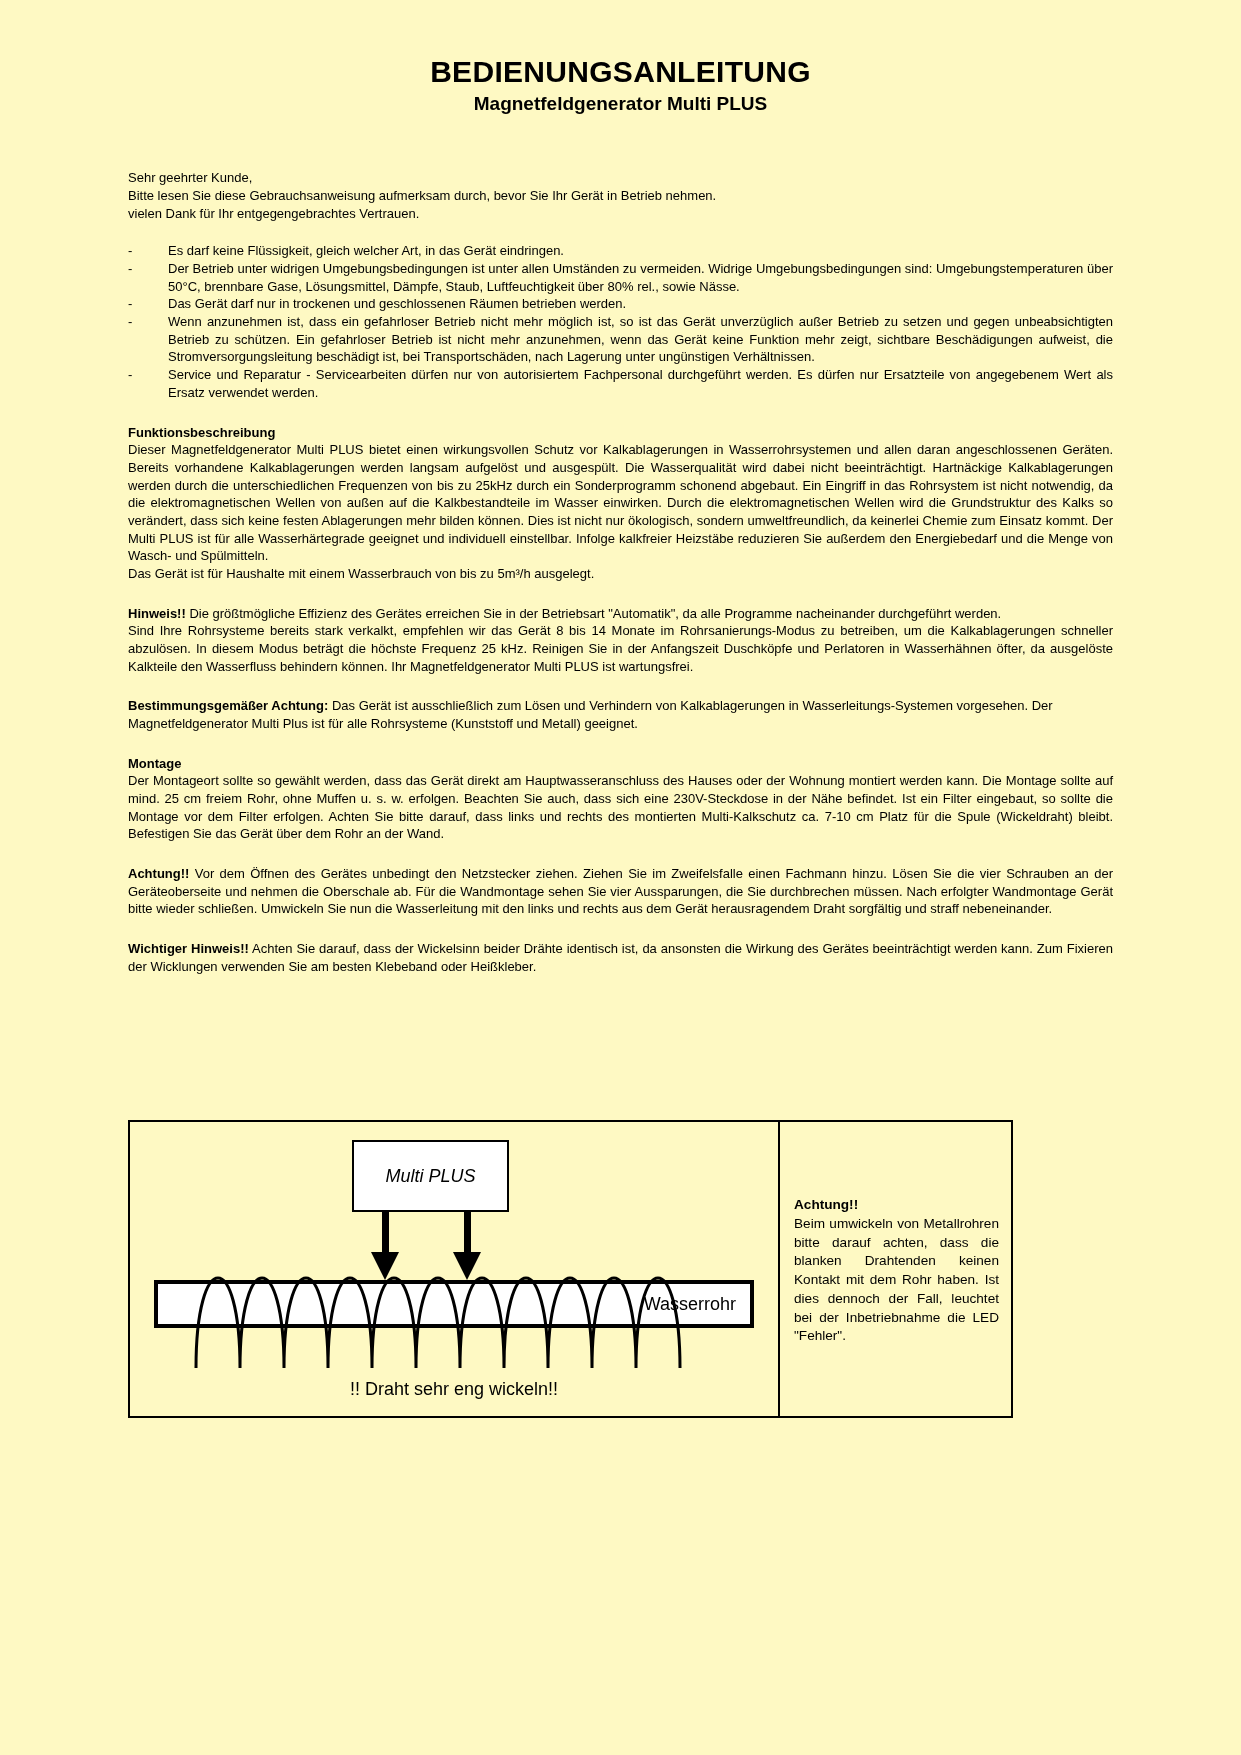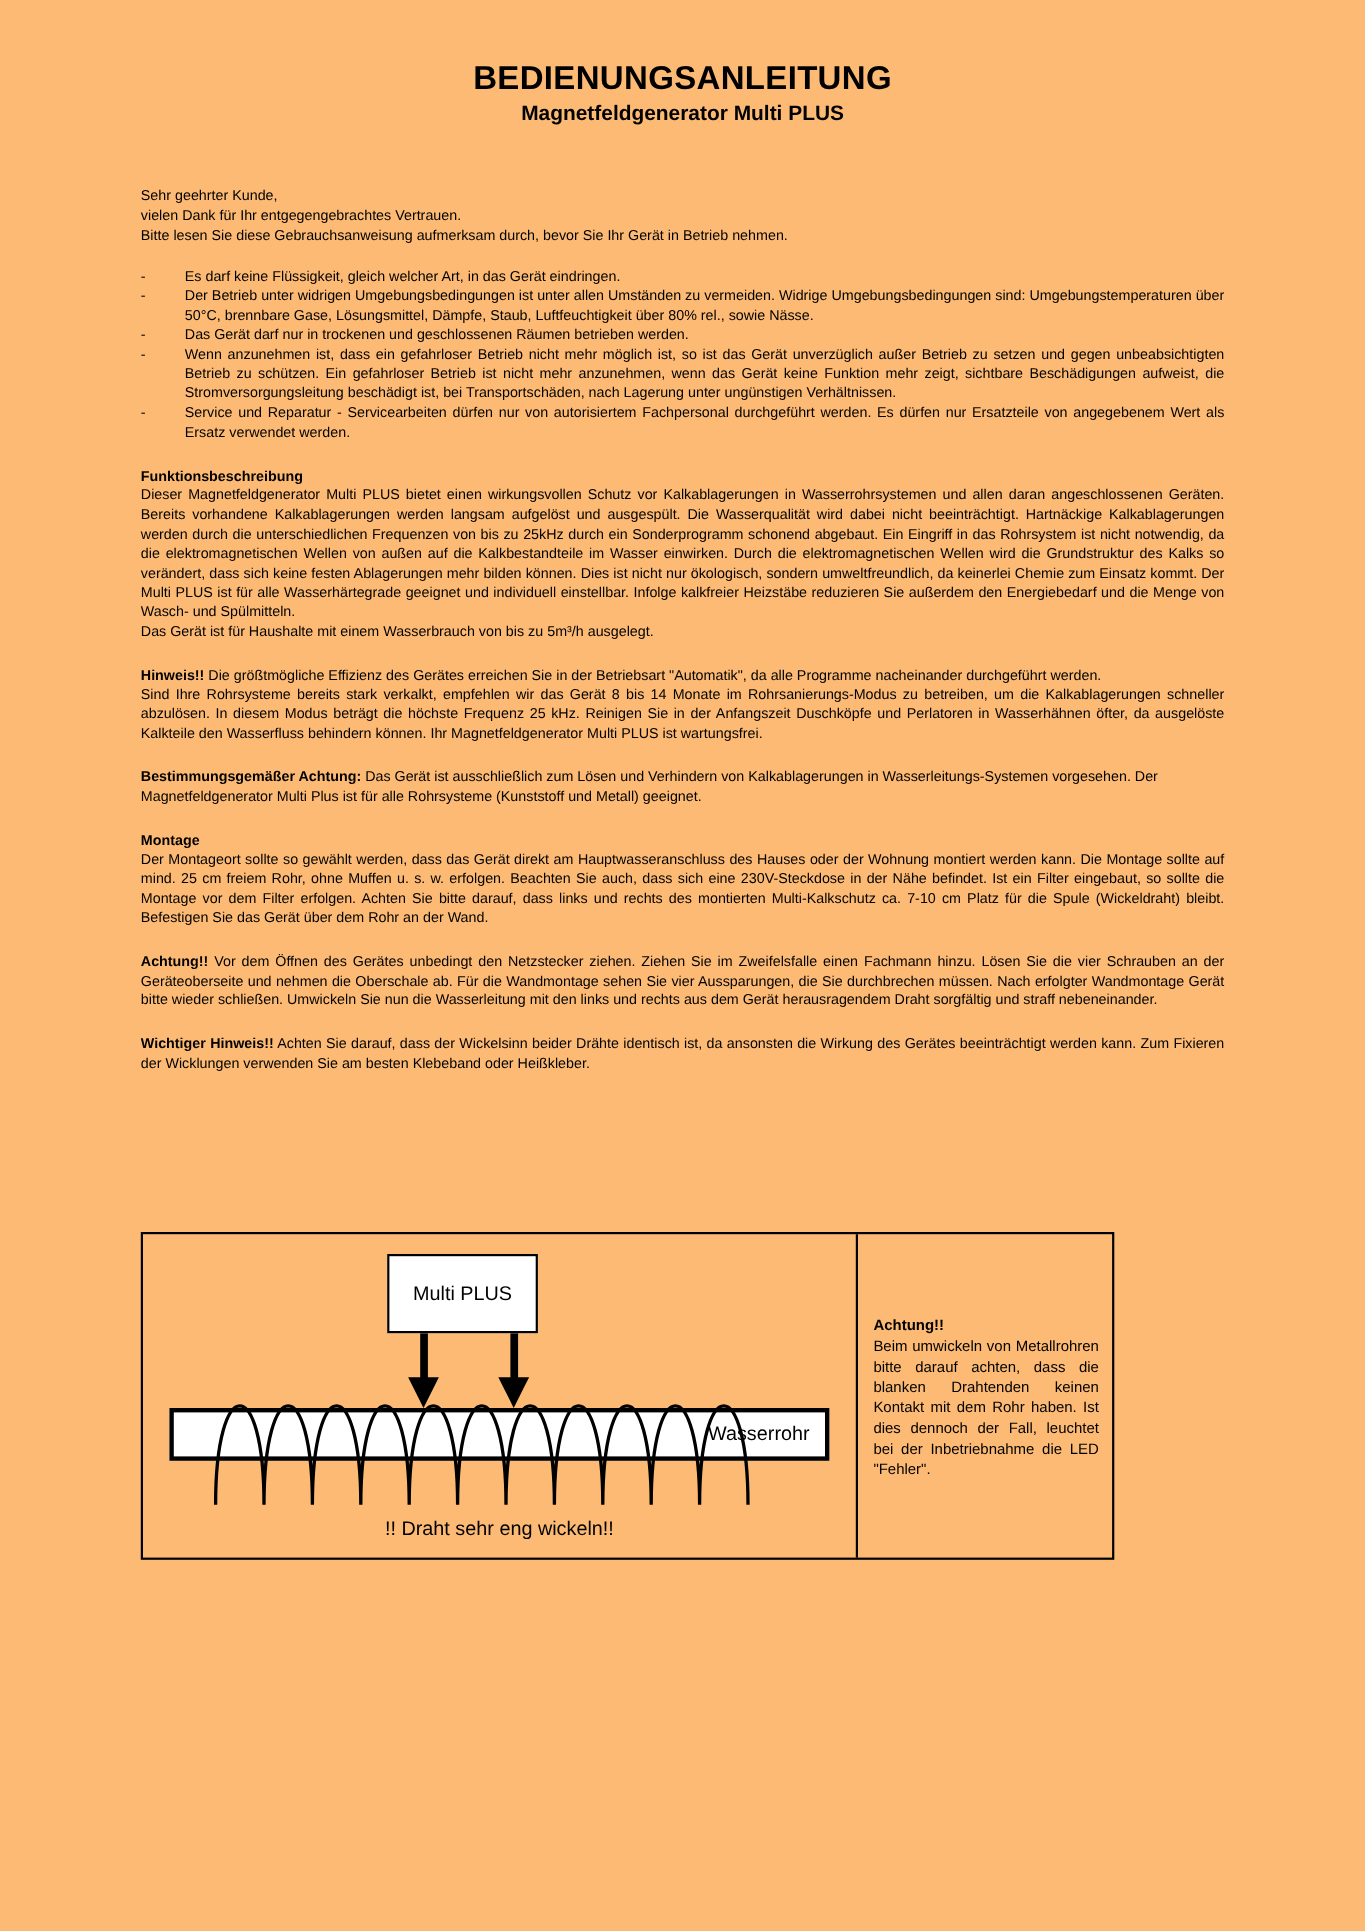--- a/index.html
+++ b/index.html
@@ -9,21 +9,21 @@
     background: #ffffff;
   }
   body {
     font-family: "Liberation Sans", sans-serif;
     color: #000000;
   }
   .page {
     width: 1241px;
     height: 1755px;
     position: relative;
-    background: #fdba74;
+    background: #fef9c3;
     padding: 4px;
     overflow: hidden;
   }
   .content {
     position: absolute;
     left: 128px;
     top: 0;
     width: 985px;
   }
 
@@ -116,29 +116,30 @@
   .fig-right .ach-body {
     margin: 0;
     text-align: justify;
   }
 
   
   .device-box {
     position: absolute;
     left: 222px;
     top: 18px;
-    width: 137px;
+    width: 157px;
     height: 72px;
     border: 2px solid #000;
     background: #fff;
     display: flex;
     align-items: center;
     justify-content: center;
     font-size: 18px;
     z-index: 4;
+    font-style: italic;
   }
   
   .arrow {
     position: absolute;
     top: 90px;
     width: 14px;
     height: 68px;
     z-index: 3;
   }
   .arrow .stem {
@@ -208,22 +209,22 @@
 
     <div class="title-block">
       <div class="doc-title">BEDIENUNGSANLEITUNG</div>
       <div class="doc-subtitle">Magnetfeldgenerator Multi PLUS</div>
     </div>
 
     <div class="body-area">
 
       <div>
         <p class="para noj">Sehr geehrter Kunde,</p>
+        <p class="para noj">Bitte lesen Sie diese Gebrauchsanweisung aufmerksam durch, bevor Sie Ihr Gerät in Betrieb nehmen.</p>
         <p class="para noj">vielen Dank für Ihr entgegengebrachtes Vertrauen.</p>
-        <p class="para noj">Bitte lesen Sie diese Gebrauchsanweisung aufmerksam durch, bevor Sie Ihr Gerät in Betrieb nehmen.</p>
       </div>
 
       <div class="gap-md"></div>
 
       <div>
         <ul class="dashlist">
           <li><span class="dash">-</span><span>Es darf keine Flüssigkeit, gleich welcher Art, in das Gerät eindringen.</span></li>
           <li><span class="dash">-</span><span>Der Betrieb unter widrigen Umgebungsbedingungen ist unter allen Umständen zu vermeiden. Widrige Umgebungsbedingungen sind: Umgebungstemperaturen über 50°C, brennbare Gase, Lösungsmittel, Dämpfe, Staub, Luftfeuchtigkeit über 80% rel., sowie Nässe.</span></li>
           <li><span class="dash">-</span><span>Das Gerät darf nur in trockenen und geschlossenen Räumen betrieben werden.</span></li>
           <li><span class="dash">-</span><span>Wenn anzunehmen ist, dass ein gefahrloser Betrieb nicht mehr möglich ist, so ist das Gerät unverzüglich außer Betrieb zu setzen und gegen unbeabsichtigten Betrieb zu schützen. Ein gefahrloser Betrieb ist nicht mehr anzunehmen, wenn das Gerät keine Funktion mehr zeigt, sichtbare Beschädigungen aufweist, die Stromversorgungsleitung beschädigt ist, bei Transportschäden, nach Lagerung unter ungünstigen Verhältnissen.</span></li>

